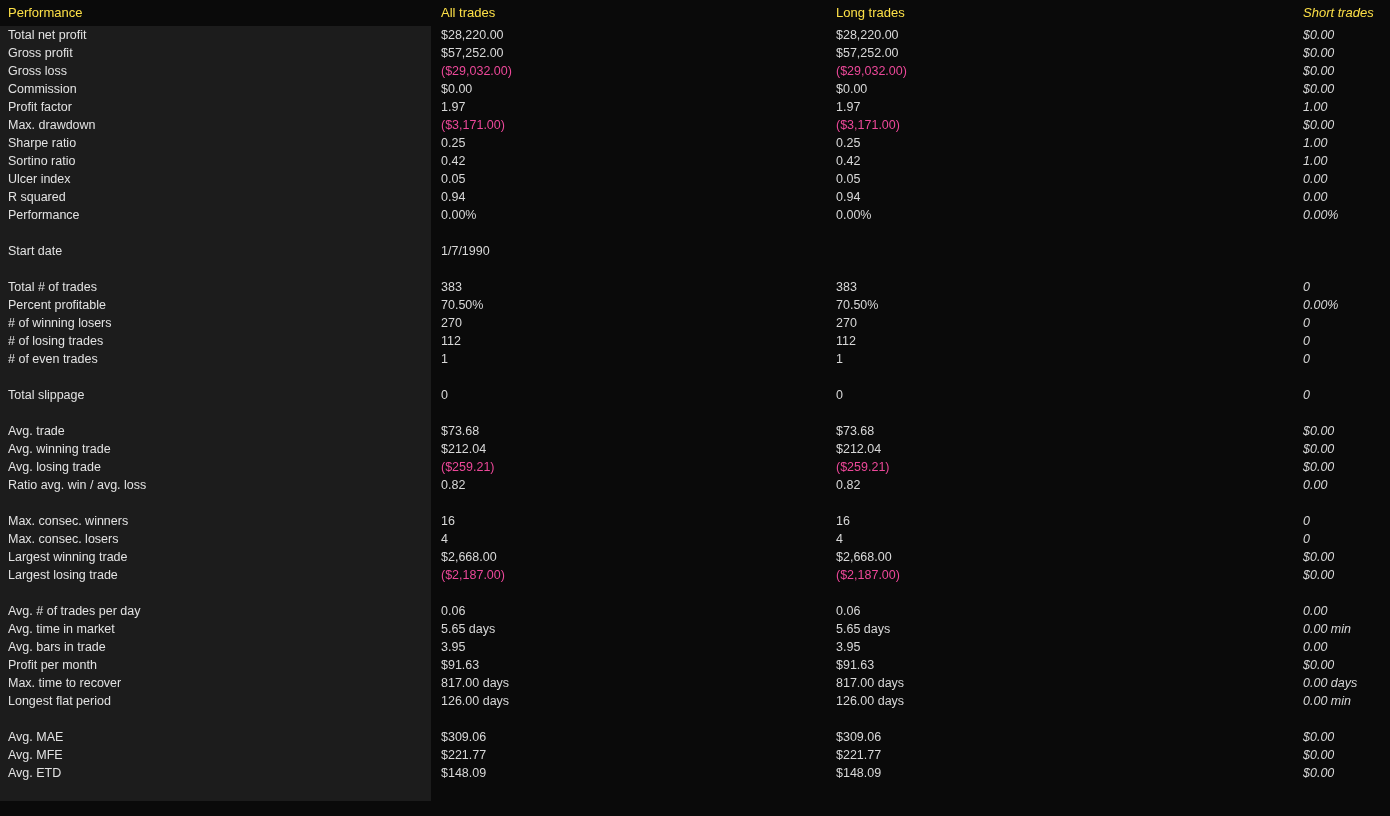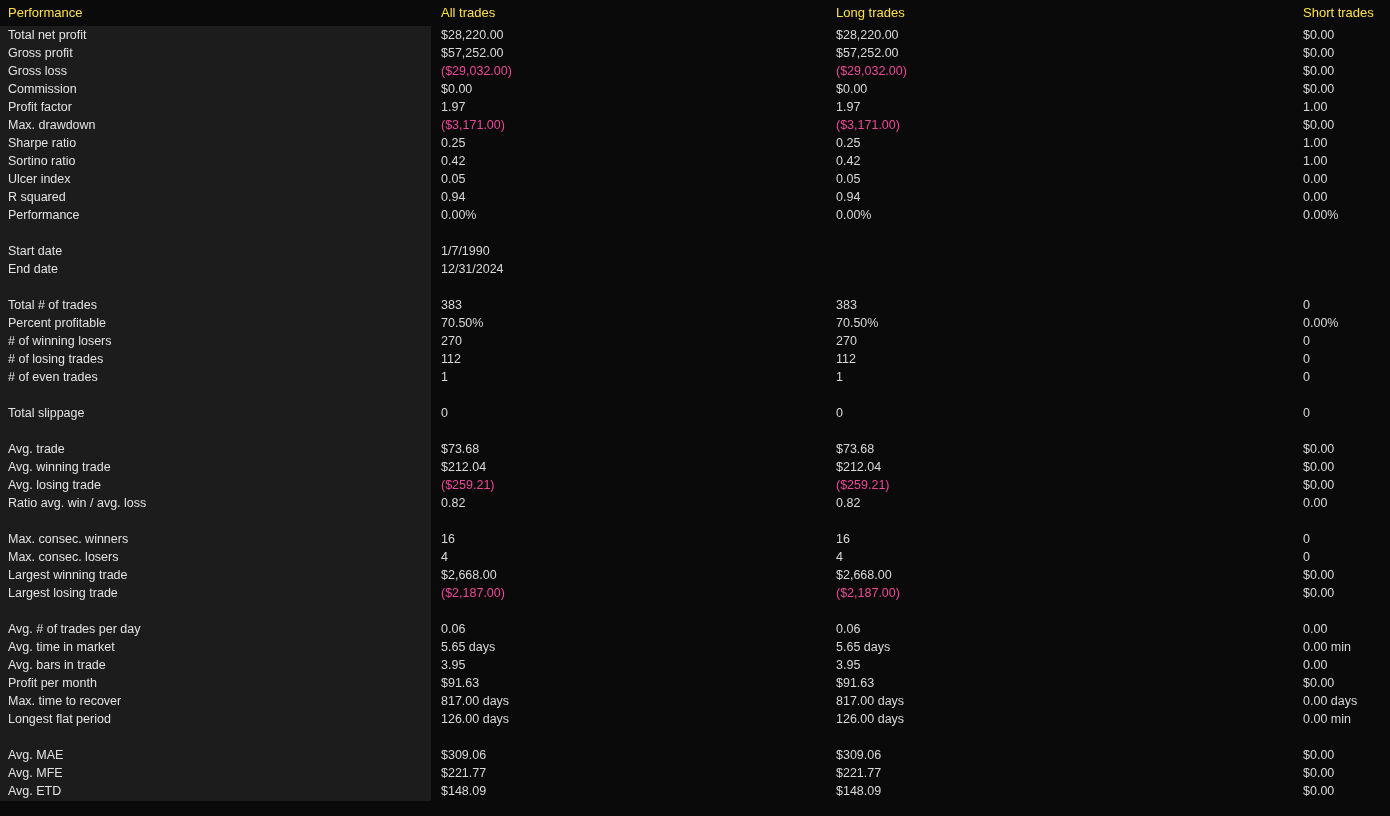--- a/index.html
+++ b/index.html
@@ -43,21 +43,21 @@
     position: absolute;
     top: 5px;
     font-size: 13px;
     color: #fde047;
     white-space: nowrap;
     line-height: 16px;
   }
   .c0 { left: 8px;    }
   .c1 { left: 441px;  }
   .c2 { left: 836px;  }
-  .c3 { left: 1303px; }
+  .c3 { left: 1303px; font-style: italic; }
 
   .row {
     position: relative;
     height: 18px;
     padding-left: 8px;
   }
   .row.gap { height: 18px; }
 
   .cell {
     position: absolute;
@@ -150,26 +150,20 @@
           <div class="cell c2">0.00%</div>
           <div class="cell c3">0.00%</div>
         </div>
         <div class="row gap"></div>
         <div class="row">
           <div class="cell c0 label">Start date</div>
           <div class="cell c1">1/7/1990</div>
           <div class="cell c2"></div>
           <div class="cell c3"></div>
         </div>
-        <div class="row">
-          <div class="cell c0 label">End date</div>
-          <div class="cell c1">12/31/2024</div>
-          <div class="cell c2"></div>
-          <div class="cell c3"></div>
-        </div>
         <div class="row gap"></div>
         <div class="row">
           <div class="cell c0 label">Total # of trades</div>
           <div class="cell c1">383</div>
           <div class="cell c2">383</div>
           <div class="cell c3">0</div>
         </div>
         <div class="row">
           <div class="cell c0 label">Percent profitable</div>
           <div class="cell c1">70.50%</div>

